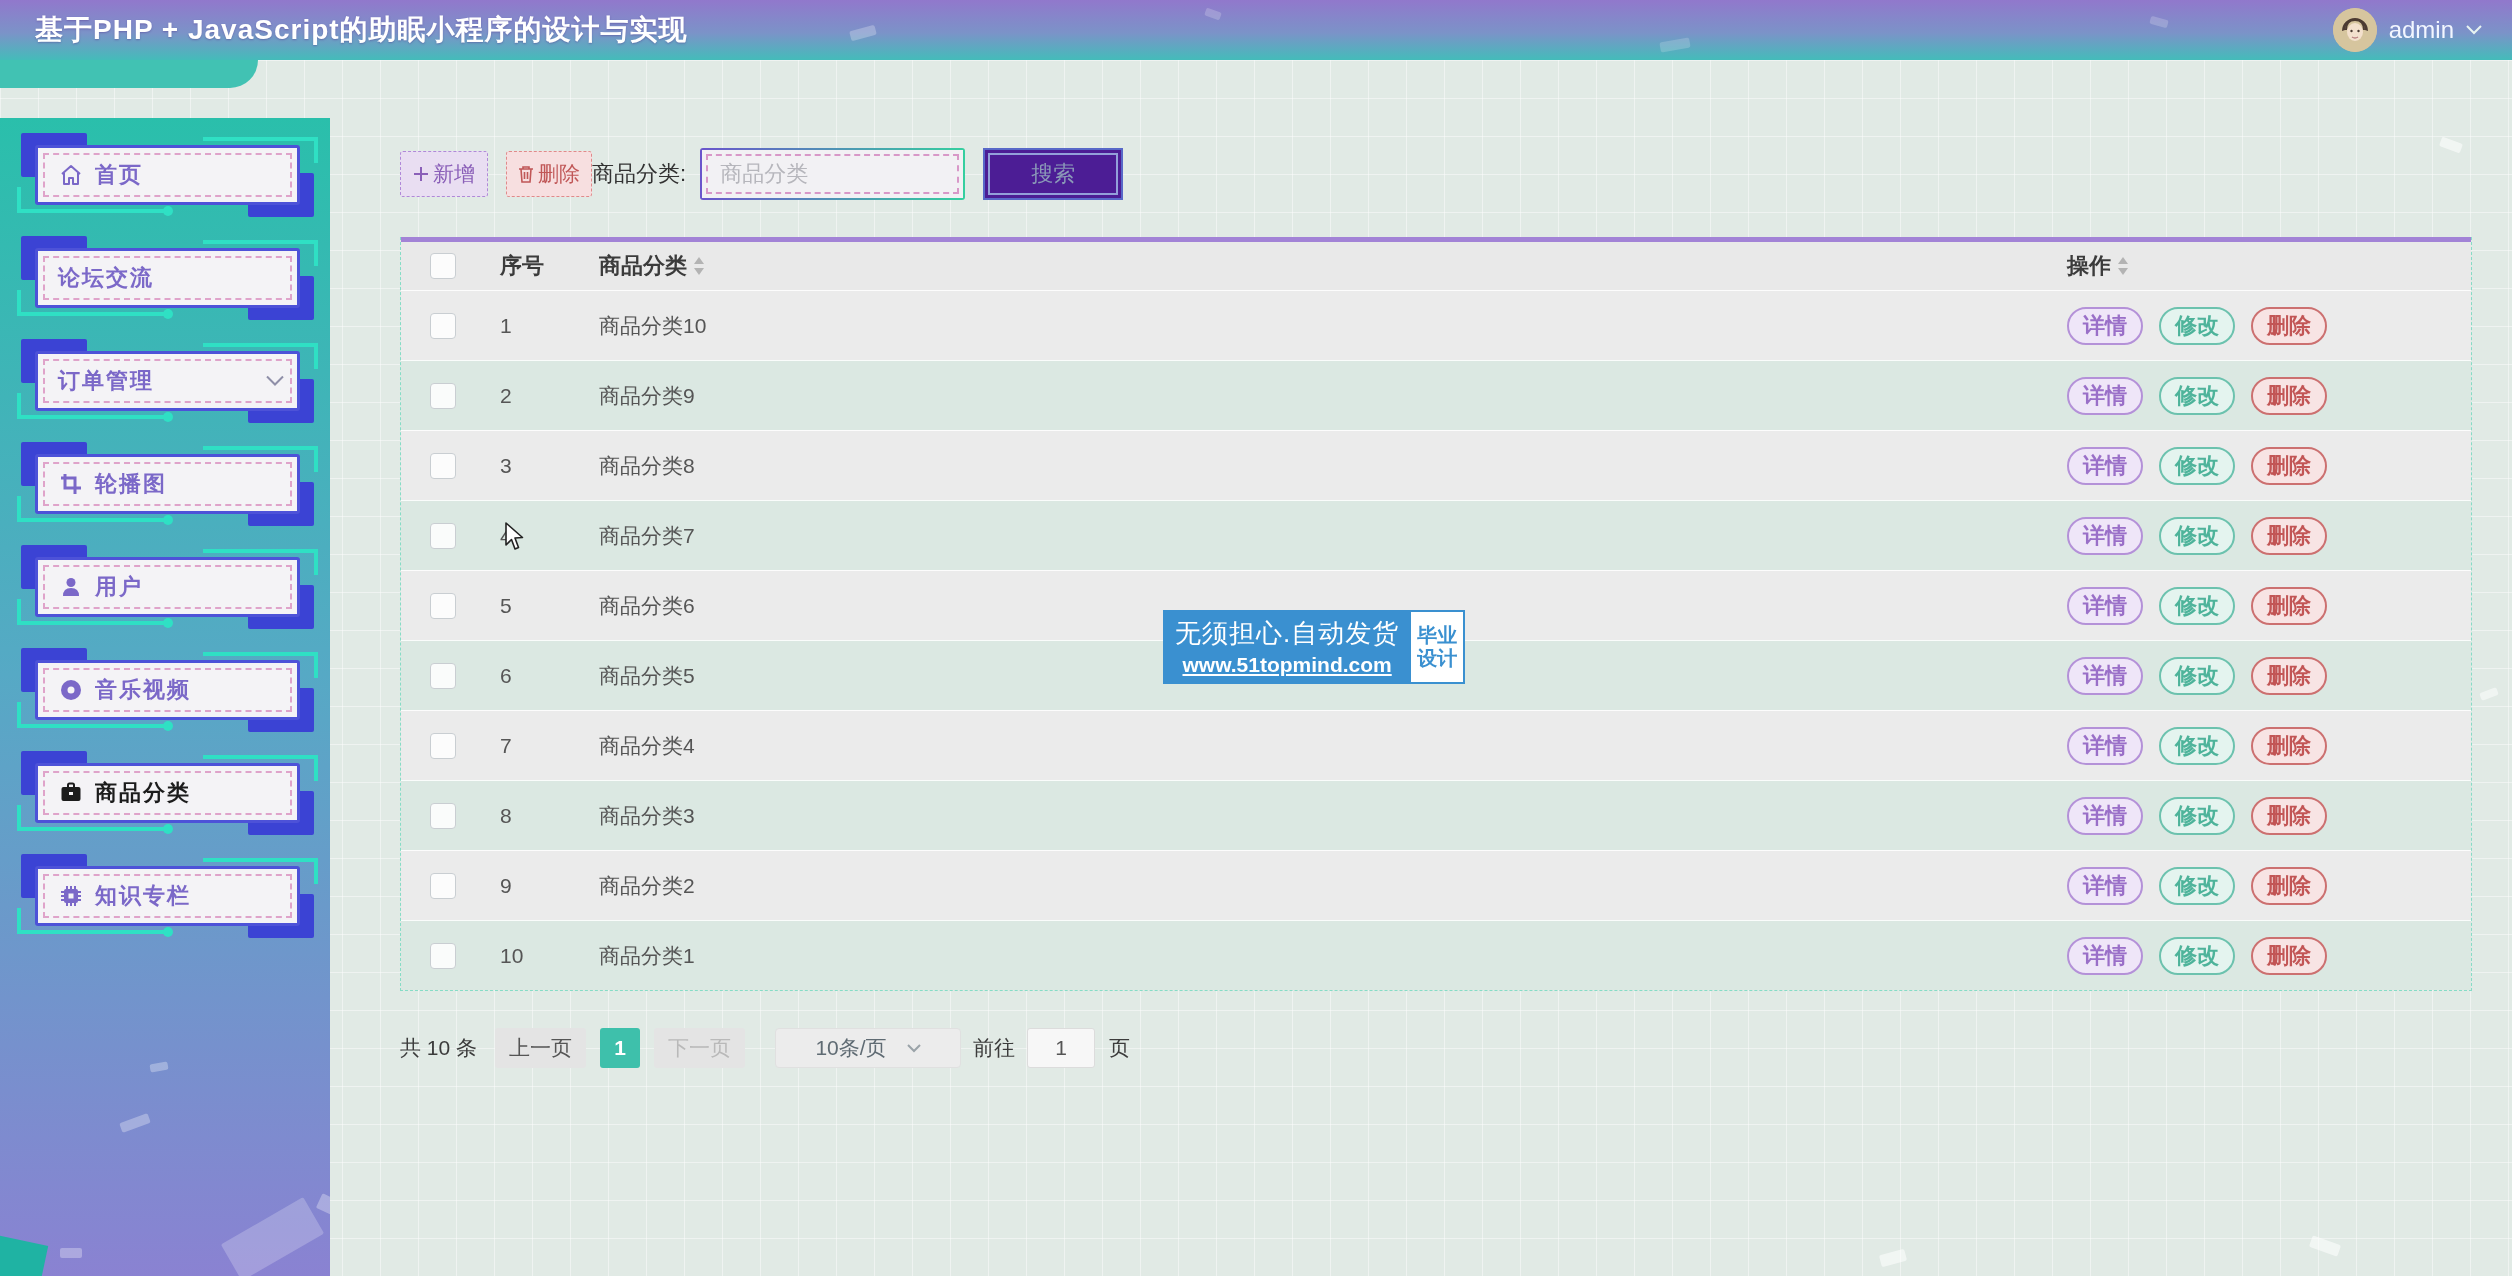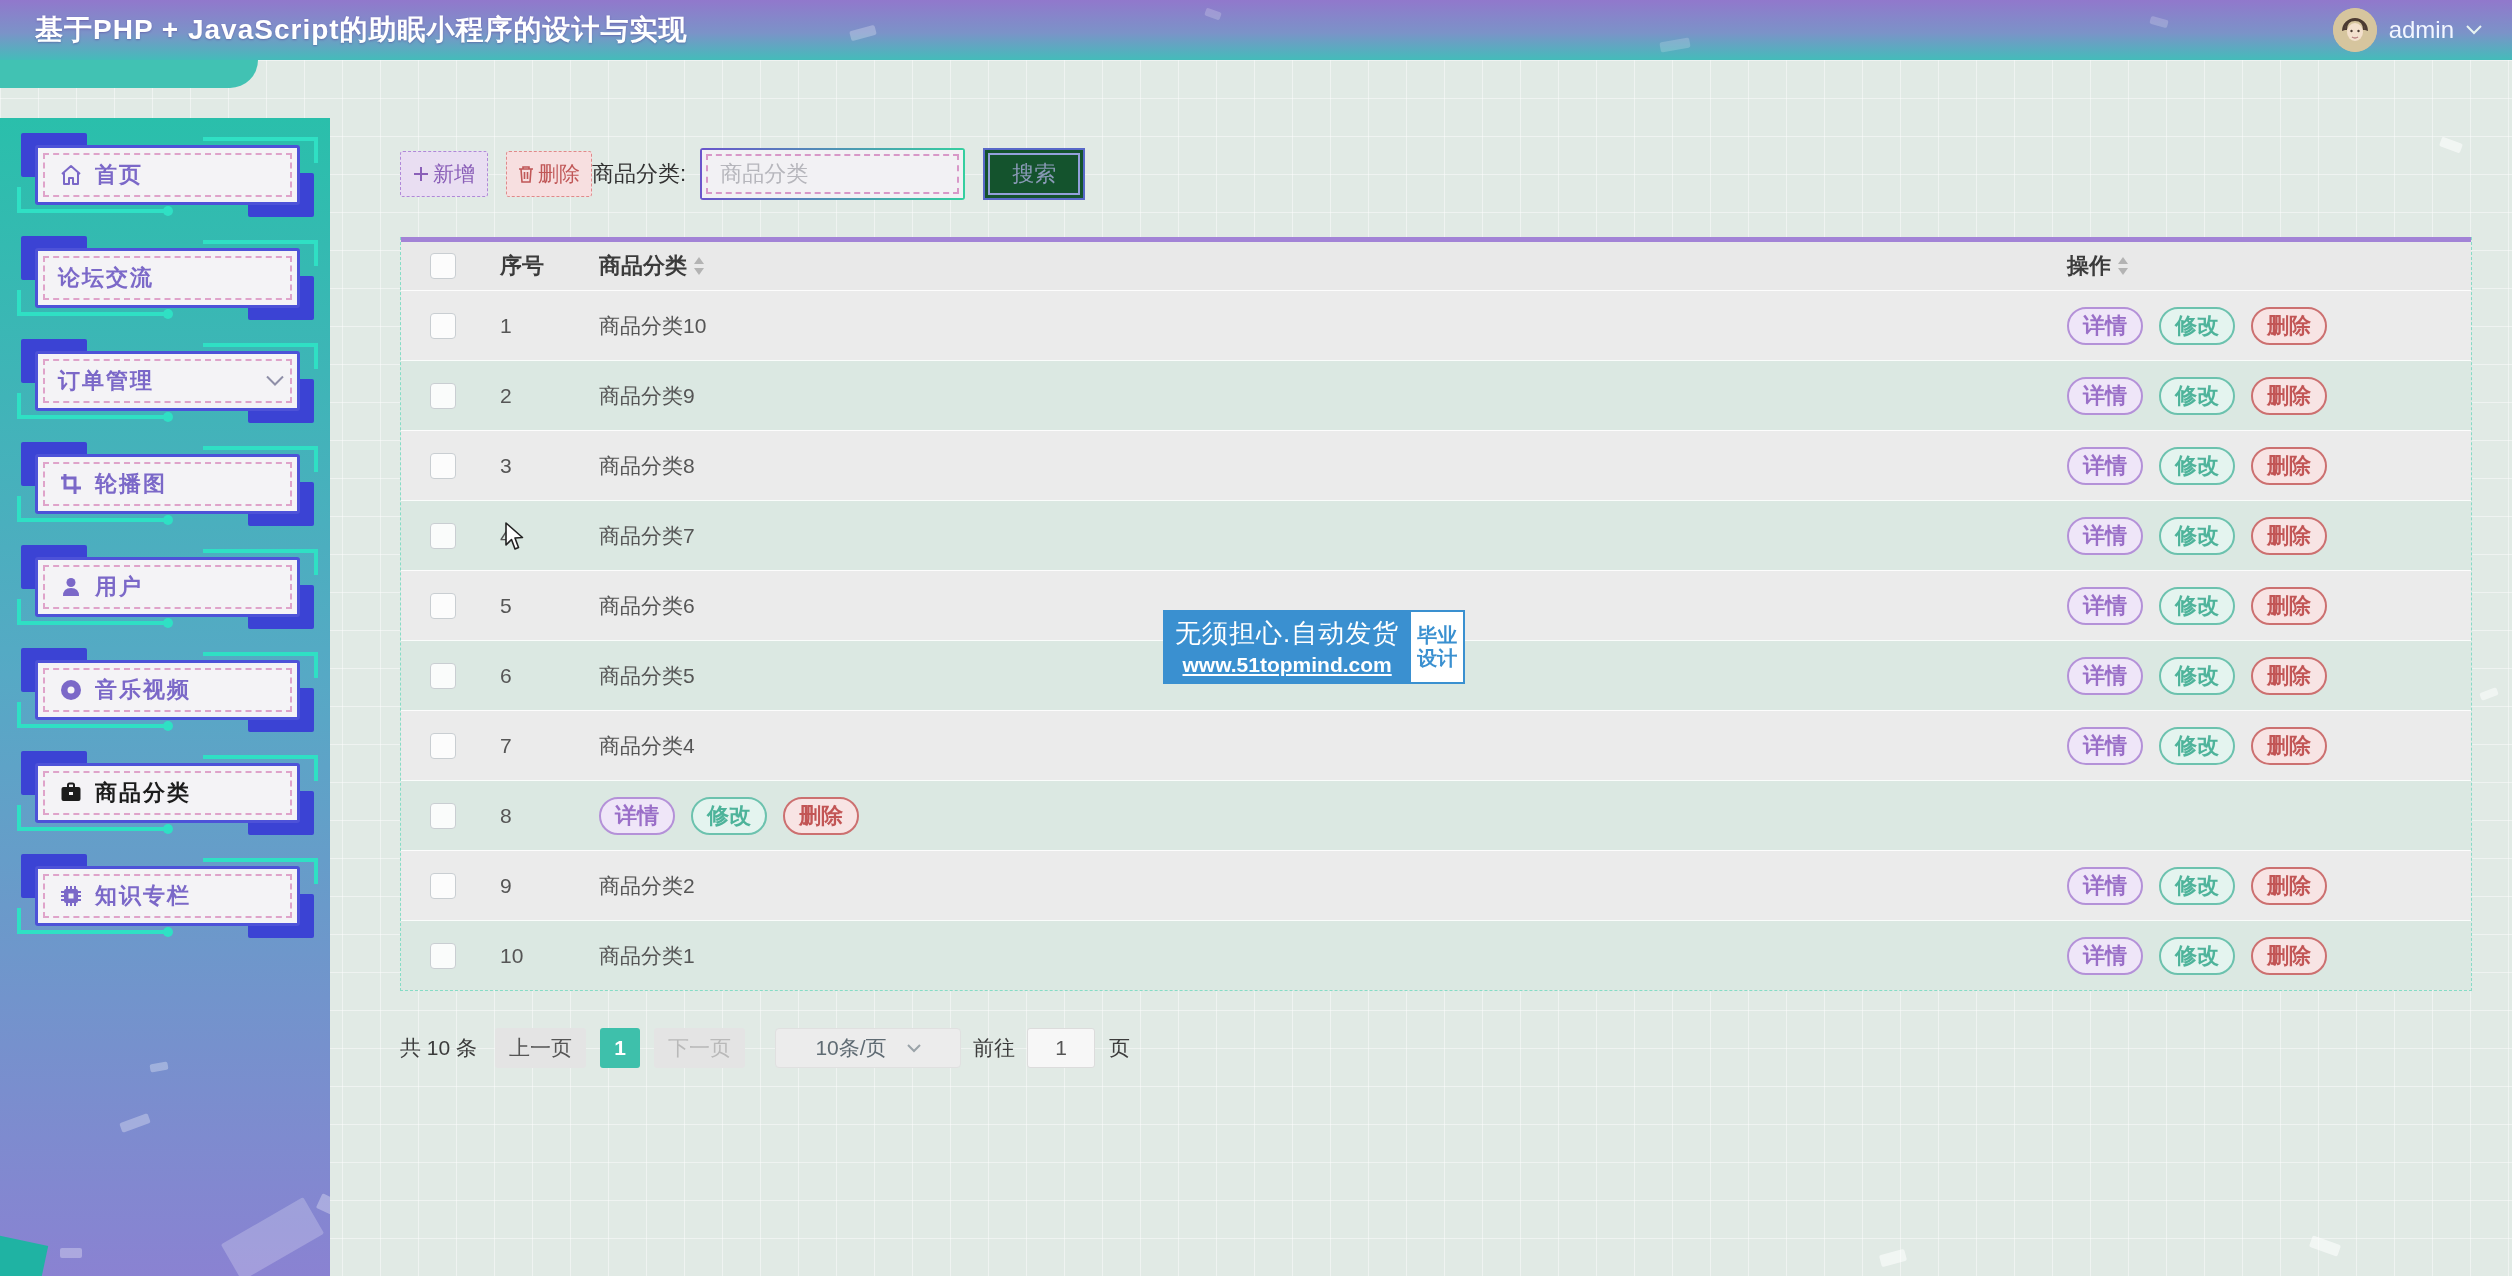--- a/index.html
+++ b/index.html
@@ -80,22 +80,22 @@
     background:linear-gradient(90deg,#6a55cc,#35cf9f);
   }
   .search-inner { position:relative; width:100%; height:100%; background:#f2f1f4; }
   .search-inner::before { content:""; position:absolute; left:4px; right:4px; top:4px; bottom:4px;
     border:2px dashed #d898c8; pointer-events:none; }
   .search-input { position:relative; z-index:1; width:100%; height:100%; border:none; outline:none;
     background:transparent; font-size:22px; color:#333; padding:0 18px;
     font-family:"Liberation Sans","DejaVu Sans",sans-serif; }
   .search-input::placeholder { color:#b6b6bc; }
   .btn-search {
-    position:relative; margin-left:18px; width:102px; height:52px;
-    background:#14532d; border:2px solid #5868c8; color:#8b9ab8; font-size:22px;
+    position:relative; margin-left:18px; width:140px; height:52px;
+    background:#4c1d95; border:2px solid #5868c8; color:#8b9ab8; font-size:22px;
     display:flex; align-items:center; justify-content:center; cursor:pointer;
   }
   .btn-search::before { content:""; position:absolute; left:3px; right:3px; top:3px; bottom:3px;
     border:2px solid #93a0da; pointer-events:none; }
 
   
   .panel {
     position:absolute; left:400px; top:237px; width:2072px; z-index:10;
     border-left:1px dashed #86dcc6; border-right:1px dashed #86dcc6; border-bottom:1px dashed #86dcc6;
   }
@@ -470,20 +470,21 @@
         <button class="pill edit">修改</button>
         <button class="pill del">删除</button>
       </div>
     </div>
 
     <div class="trow even">
       <div class="c-check">
           <span class="cb"></span>
         </div>
       <div class="c-index">8</div>
+      <div class="c-name">商品分类3</div>
       <div class="c-actions">
         <button class="pill detail">详情</button>
         <button class="pill edit">修改</button>
         <button class="pill del">删除</button>
       </div>
     </div>
 
     <div class="trow odd">
       <div class="c-check">
           <span class="cb"></span>

